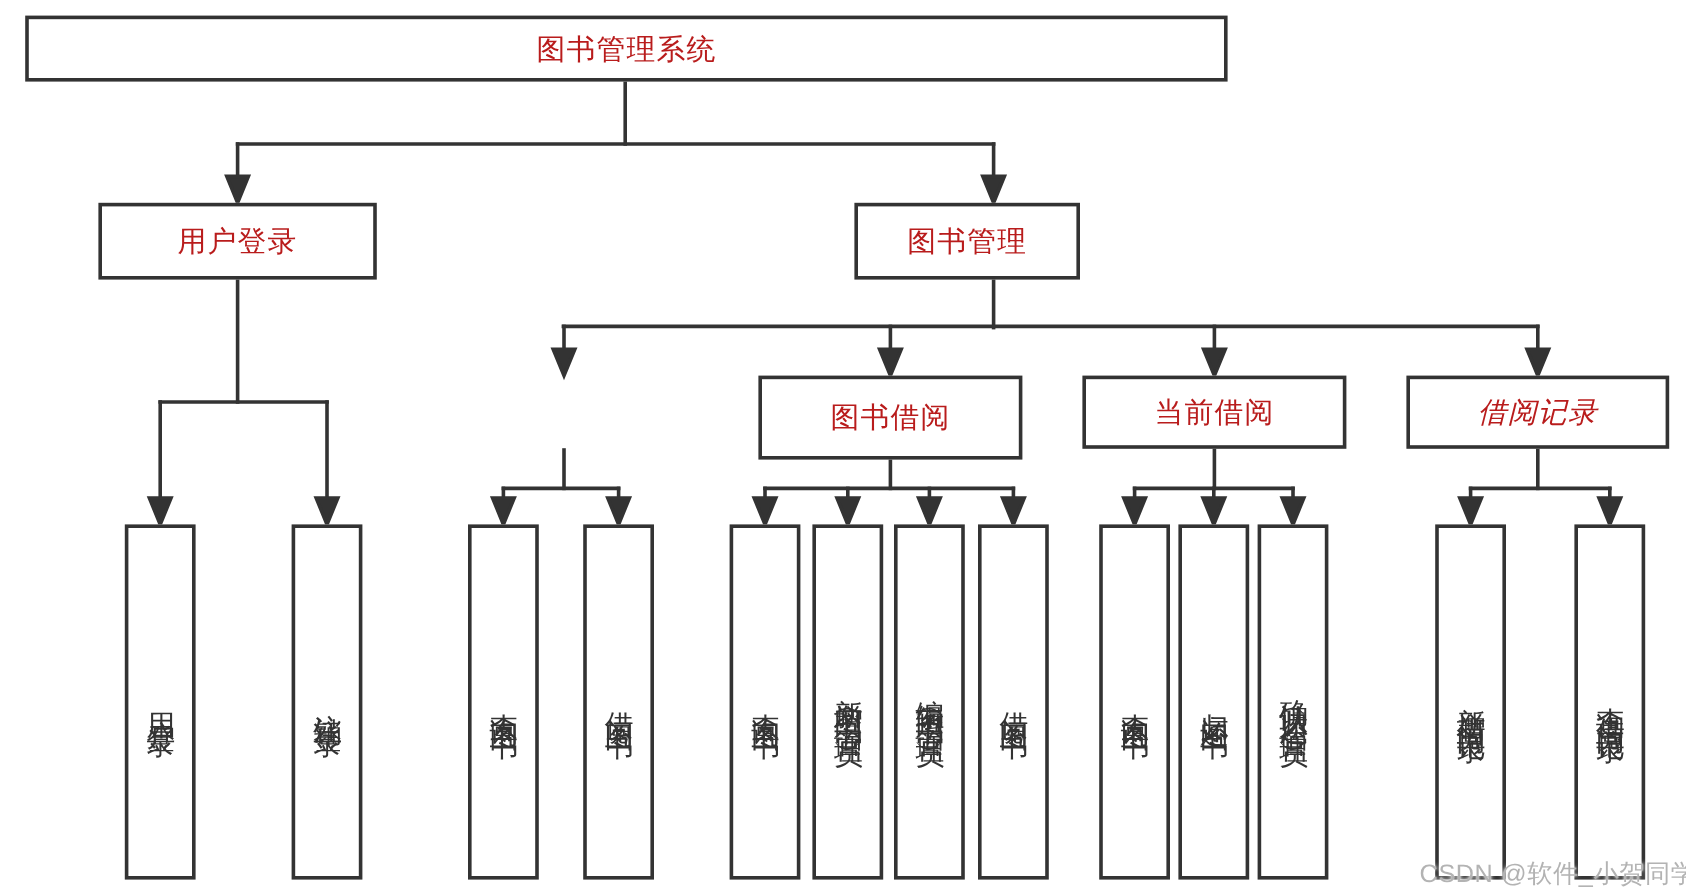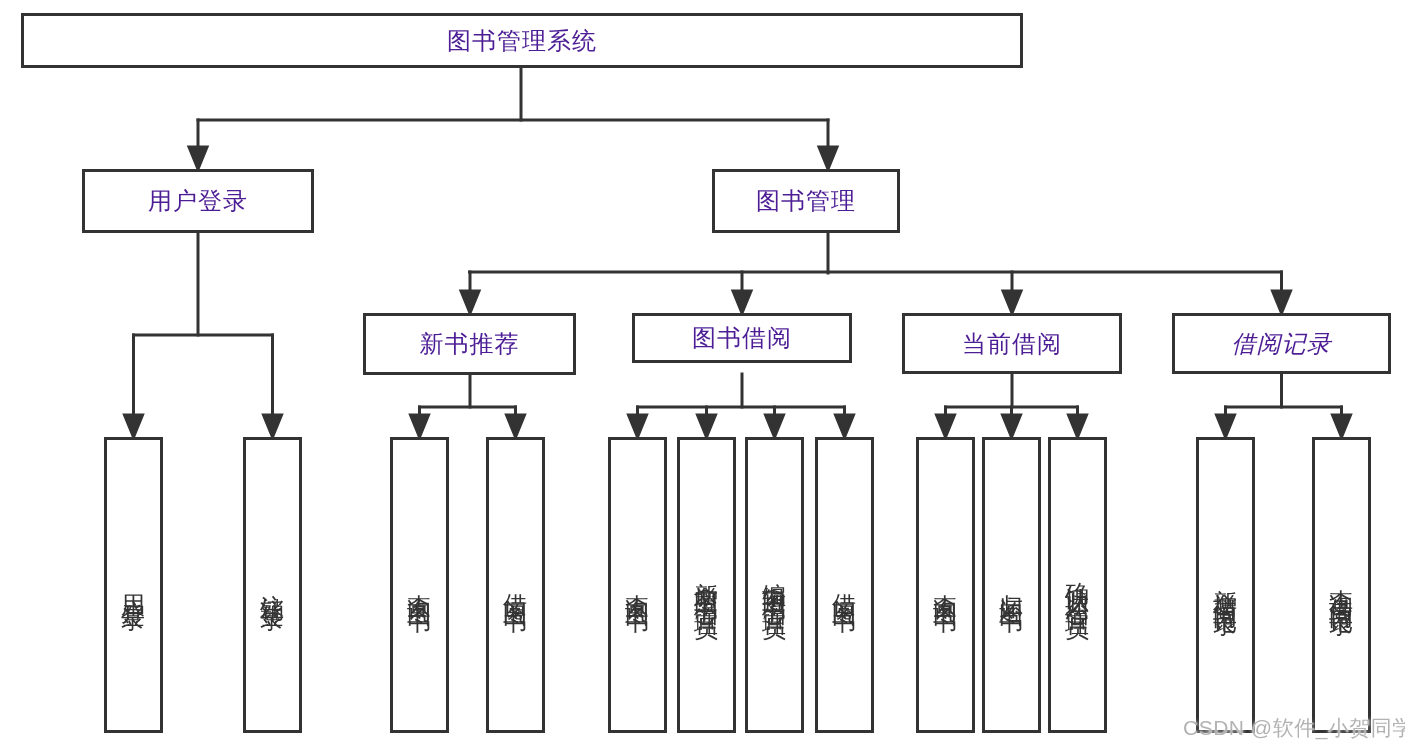--- a/index.html
+++ b/index.html
@@ -5,21 +5,21 @@
   html,body { margin:0; padding:0; background:#ffffff; }
   #stage {
     position:relative; width:1405px; height:747px; background:#ffffff;
     font-family:"Liberation Sans", sans-serif; overflow:hidden;
   }
   #connectors { position:absolute; left:0; top:0; }
   .hbox {
     position:absolute; box-sizing:border-box;
     border:3px solid #333333; background:#ffffff;
     display:flex; align-items:center; justify-content:center;
-    font-size:24px; color:#4c1d95; letter-spacing:1px;text-align:center;
+    font-size:24px; color:#b91c1c; letter-spacing:1px;text-align:center;
   }
   .vbox {
     position:absolute; box-sizing:border-box; top:437px; width:59px; height:296px;
     border:3px solid #333333; background:#ffffff;
     writing-mode:vertical-rl; text-orientation:mixed;
     text-align:center; line-height:53px; font-size:24px; letter-spacing:5px;
     color:#333333;
   }
   #watermark {
     position:absolute; left:1183px; top:714px; font-size:21px; letter-spacing:0.5px;
@@ -94,22 +94,21 @@
       <polygon points="1216.5,415 1234.5,415 1225.5,437"></polygon>
       <polygon points="1332.5,415 1350.5,415 1341.5,437"></polygon>
     </g>
   </svg>
 
   <div class="hbox" style="left:21px; top:13px; width:1002px; height:55px;">图书管理系统</div>
 
   <div class="hbox" style="left:82px; top:169px; width:232px; height:64px;">用户登录</div>
   <div class="hbox" style="left:712px; top:169px; width:188px; height:64px;">图书管理</div>
 
-  <div class="hbox" style="left:363px; top:313px; width:213px; height:62px;">新书推荐</div>
-  <div class="hbox" style="left:632px; top:313px; width:220px; height:50px;font-family:Liberation Mono, monospace;">图书借阅</div>
+  <div class="hbox" style="left:632px; top:313px; width:220px; height:70px;font-family:Liberation Mono, monospace;">图书借阅</div>
   <div class="hbox" style="left:902px; top:313px; width:220px; height:61px;">当前借阅</div>
   <div class="hbox" style="left:1172px; top:313px; width:219px; height:61px;font-style:italic;">借阅记录</div>
 
   <div class="vbox" style="left:104px;">用户登录</div>
   <div class="vbox" style="left:243px;">注销登录</div>
 
   <div class="vbox" style="left:390px;">查询图书</div>
   <div class="vbox" style="left:486px;">借阅图书</div>
 
   <div class="vbox" style="left:608px;">查询图书</div>

